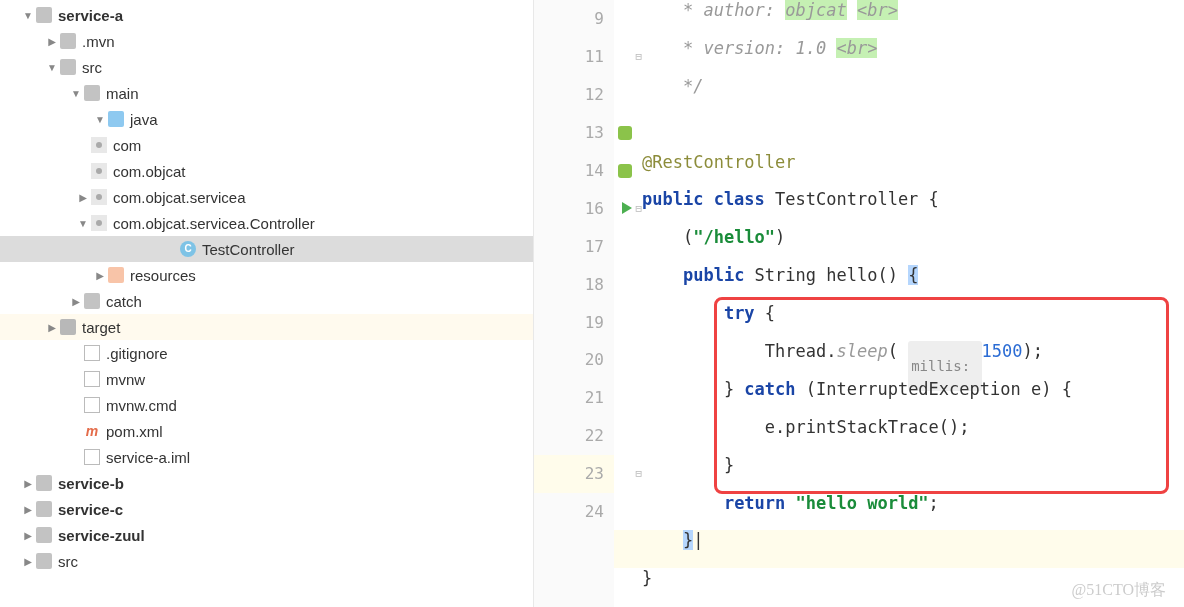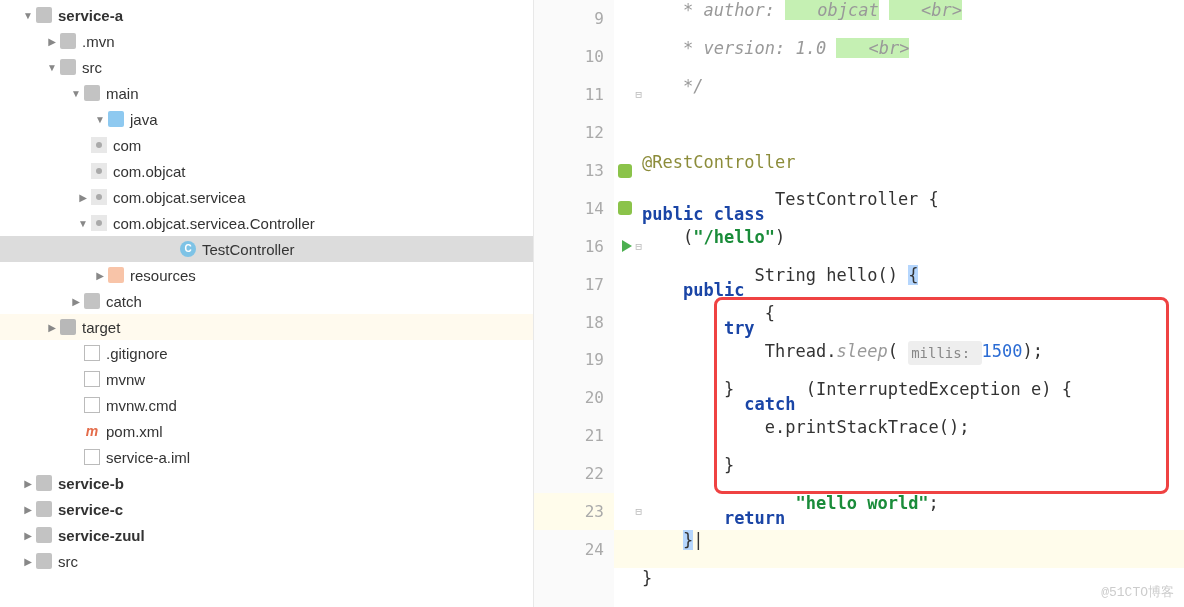--- a/index.html
+++ b/index.html
@@ -36,29 +36,29 @@
   .gutter-row.l23 { background: #fffceb; }
   .gutter-mark { position: absolute; right: -18px; }
   .spring-mark { width: 14px; height: 14px; background: #8bc34a; border-radius: 3px; }
   .run-mark { width: 0; height: 0; border-left: 10px solid #4caf50; border-top: 6px solid transparent; border-bottom: 6px solid transparent; }
   .fold-mark { font-size: 11px; color: #bbb; }
   
   .code { flex: 1; position: relative; }
   .code-row { height: 37.9px; display: flex; align-items: flex-start; padding-left: 28px; white-space: pre; }
   .code-row.l23 { background: #fffceb; }
   .redbox { position: absolute; border: 3px solid #ef4242; border-radius: 8px; left: 100px; top: 297px; width: 455px; height: 197px; pointer-events: none; }
-  .kw { color: #1a45a6; font-weight: bold; margin-top: 15px; }
+  .kw { color: #1a45a6; font-weight: bold; }
   .anno { color: #8c8c3a; }
   .str { color: #1a8c3a; font-weight: bold; }
   .comment { color: #999; font-style: italic; }
-  .hl-green { background: #c5f0b3; padding-left: 32px; }
+  .hl-green { background: #c5f0b3; }
   .num { color: #2b6cd4; }
-  .hint { background: #eee; color: #888; font-size: 14px; padding: 4px 3px; border-radius: 3px; }
+  .hint { background: #eee; color: #888; font-size: 14px; padding: 17px 3px; border-radius: 3px; }
   .cur-blue { background: #b5d6fd; }
-  .watermark { position: absolute; bottom: 6px; right: 10px; color: #ccc; font-size: 13px; font-family: Liberation Mono, monospace; }
+  .watermark { position: absolute; bottom: 6px; right: 18px; color: #ccc; font-size: 16px; font-family: Liberation Serif, serif; }
 </style>
 </head>
 <body>
 
 <div class="tree" id="tree">
     <div class="tree-row i1">
       <span class="arrow">▼</span>
       <span class="icon folder-icon folder-grey"></span>
       <span class="label bold">service-a</span>
     </div>
@@ -165,21 +165,20 @@
     <div class="tree-row i1">
       <span class="arrow">▶</span>
       <span class="icon folder-icon folder-grey"></span>
       <span class="label">src</span>
     </div>
   </div>
 
 <div class="editor">
   <div class="gutter" id="gutter">
       <div class="gutter-row">9</div>
-      <div class="gutter-row">10</div>
       <div class="gutter-row">11<span class="gutter-mark fold-mark" style="right: -28px;">⊟</span></div>
       <div class="gutter-row">12</div>
       <div class="gutter-row">13<span class="gutter-mark spring-mark"></span></div>
       <div class="gutter-row">14<span class="gutter-mark spring-mark"></span></div>
       <div class="gutter-row">16<span class="gutter-mark run-mark"></span><span class="gutter-mark fold-mark" style="right: -28px;">⊟</span></div>
       <div class="gutter-row">17</div>
       <div class="gutter-row">18</div>
       <div class="gutter-row">19</div>
       <div class="gutter-row">20</div>
       <div class="gutter-row">21</div>

